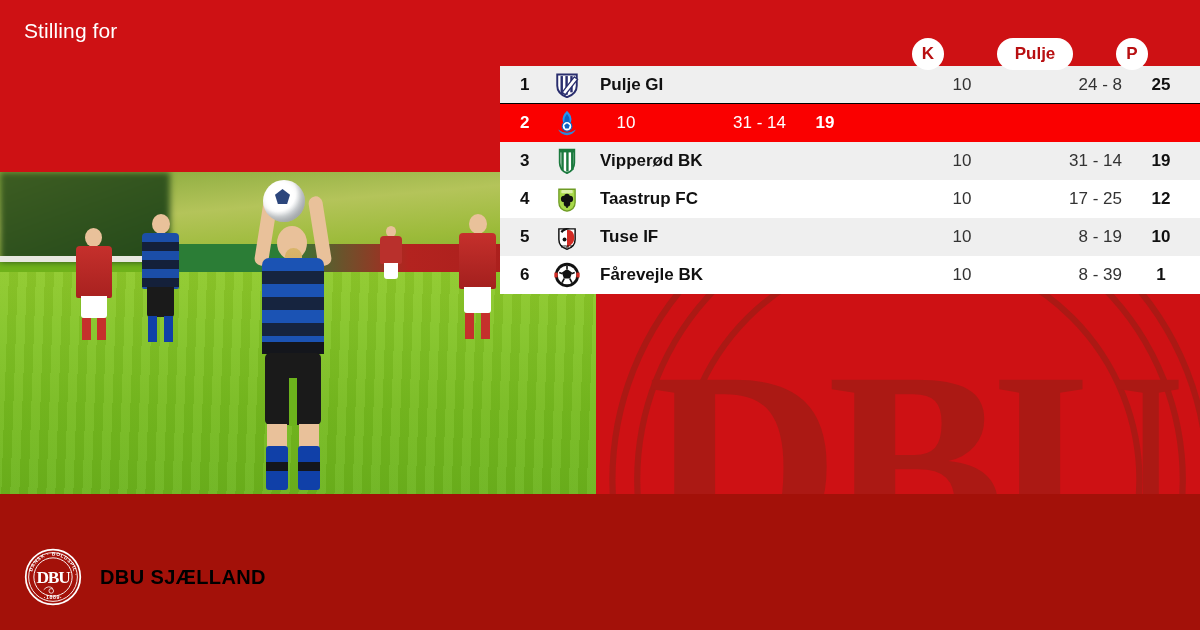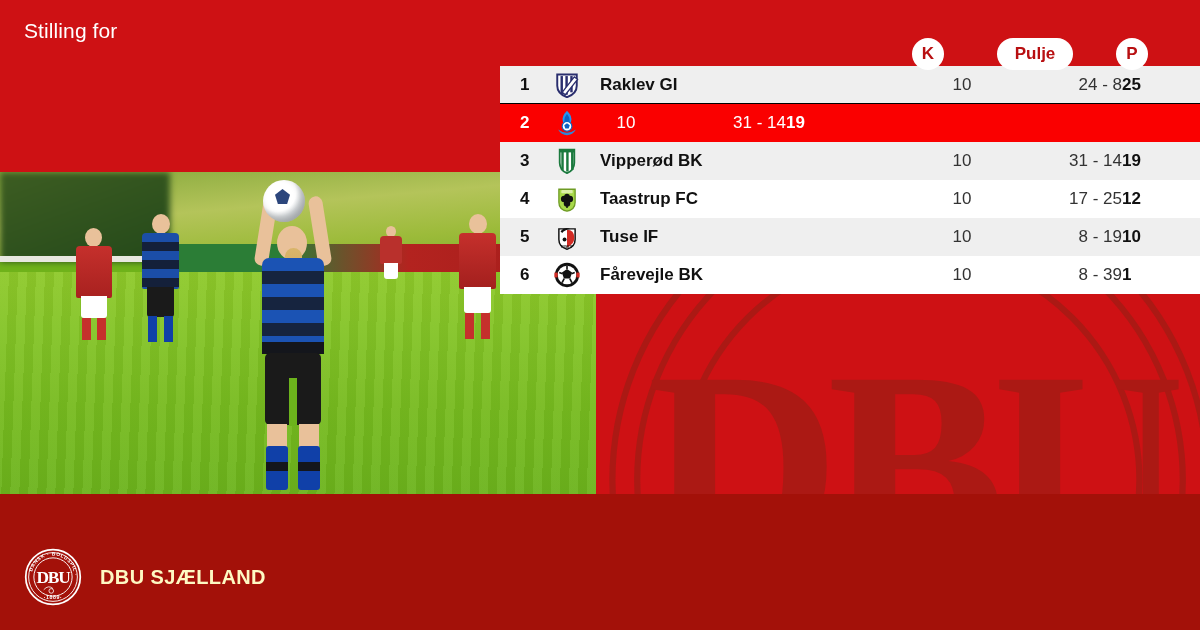--- a/index.html
+++ b/index.html
@@ -123,34 +123,34 @@
   .row.sep::after {
     content:""; position:absolute; left:0; bottom:-2px;
     width: 700px; height: 3px; background:#000;
   }
   .c-pos  { width: 48px; padding-left: 20px; font-size: 17px; font-weight: bold; color:#111; }
   .c-logo { width: 38px; display:flex; align-items:center; justify-content:center; }
   .c-team { flex: 1; padding-left: 14px; font-size: 17px; font-weight: bold; color:#111;
             white-space: nowrap; overflow: hidden; }
   .c-k    { width: 80px; text-align:center; font-size: 17px; color:#333; }
   .c-sc   { width: 120px; text-align:right; font-size: 17px; color:#333; }
-  .c-p    { width: 78px; font-size: 17px; font-weight:bold; color:#111; }
+  .c-p    { width: 78px; text-align:center; font-size: 17px; font-weight:bold; color:#111; }
   .row.hl .c-pos, .row.hl .c-team, .row.hl .c-k,
   .row.hl .c-sc, .row.hl .c-p { color: #fff; }
 
   .crest { width: 26px; height: 26px; display:block; }
 
   
   .footer {
     position: absolute; left: 24px; top: 548px;
     display: flex; align-items: center; gap: 18px; z-index: 9;
   }
   .dbu-seal { width: 58px; height: 58px; }
   .footer-label {
-    color: #fef9c3; font-size: 20px; font-weight: bold; letter-spacing: .4px;
+    color: #000000; font-size: 20px; font-weight: bold; letter-spacing: .4px;
   }
 </style>
 </head>
 <body>
 
 <div id="root">
 
   <svg class="watermark" viewBox="0 0 200 200">
     <g fill="none" stroke="#A81A15" stroke-width="2">
       <circle cx="100" cy="100" r="96"></circle>
@@ -243,21 +243,21 @@
         <svg class="crest" viewBox="0 0 32 32">
           <path d="M4 3 h24 v14 q0 10 -12 14 q-12 -4 -12 -14 z" fill="#fff" stroke="#2A2E6E" stroke-width="2.4"></path>
           <g fill="#2A2E6E">
               <rect x="8" y="5" width="3" height="22"></rect>
               <rect x="14" y="5" width="3" height="23"></rect>
               <rect x="20" y="5" width="3" height="20"></rect>
             </g>
           <path d="M10 25 L25 6 l4 3 L14 28 z" fill="#fff" stroke="#2A2E6E" stroke-width="1.6"></path>
         </svg>
       </div>
-      <div class="c-team">Raklev GI</div>
+      <div class="c-team">Pulje GI</div>
       <div class="c-k">10</div>
       <div class="c-sc">24 - 8</div>
       <div class="c-p">25</div>
     </div>
 
     <div class="row hl">
       <div class="c-pos">2</div>
       <div class="c-logo">
         <svg class="crest" viewBox="0 0 32 32">
           <path d="M16 1 q7 7 5 13 q-2 5 -5 6 q-3 -1 -5 -6 q-2 -6 5 -13 z" fill="#2196F3"></path>

